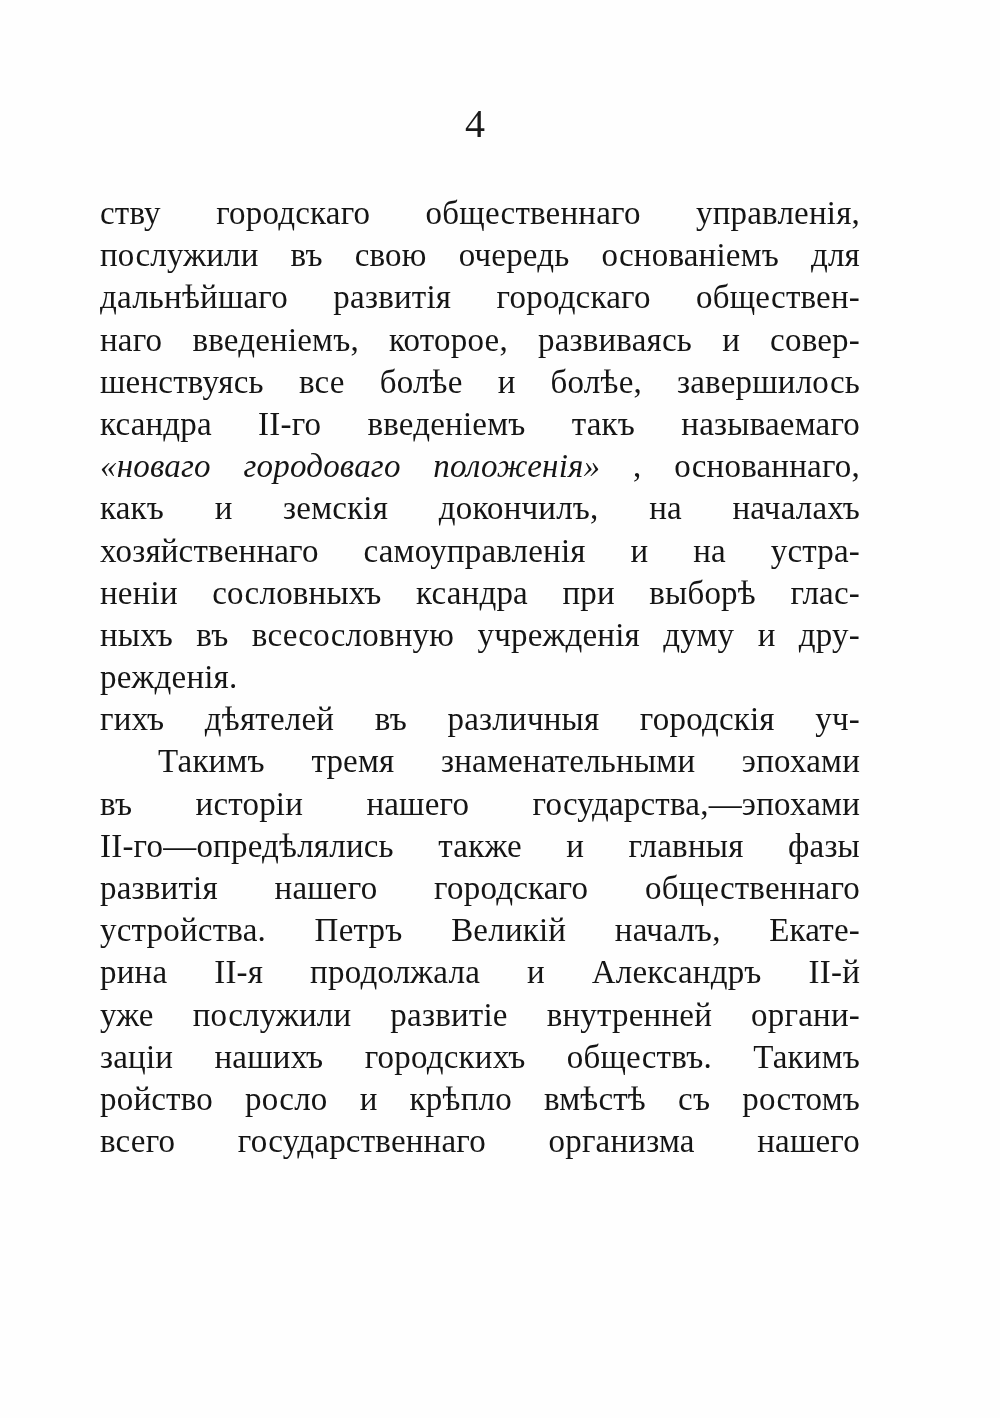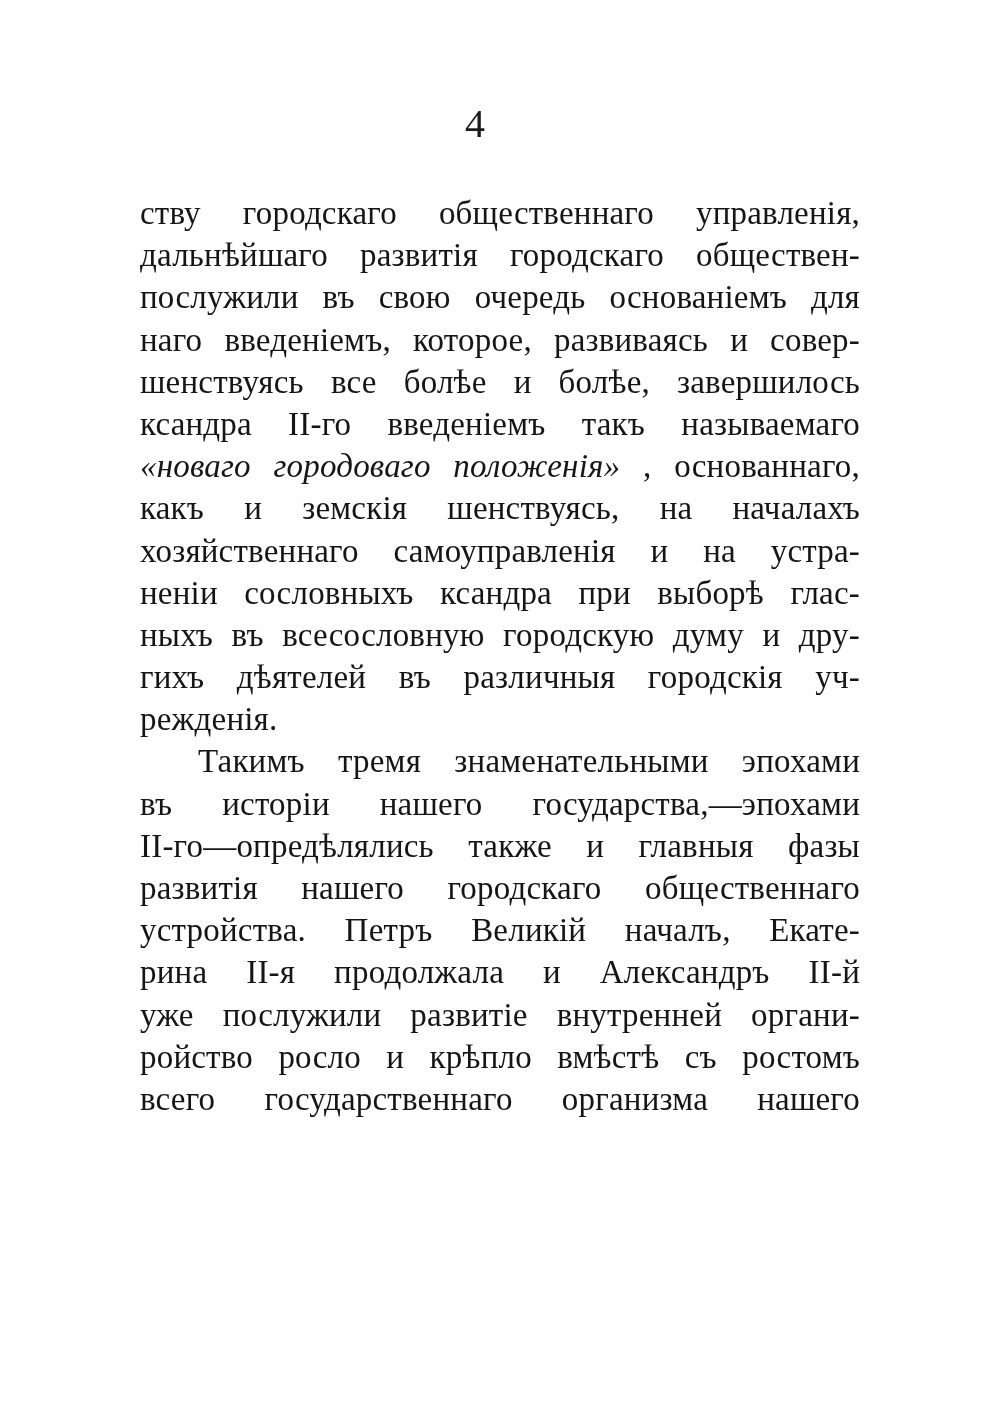--- a/index.html
+++ b/index.html
@@ -9,49 +9,50 @@
     position: absolute; left: 0; width: 950px; top: 100px; text-align: center;
     font-family: "Liberation Serif", serif; font-size: 40px; color: #1a1a1a;
   }
   .text-block {
     position: absolute; left: 100px; top: 192px; width: 760px;
     font-family: "Liberation Serif", serif; font-size: 33px; color: #151515;
   }
   .line {
     display: block; height: 42.2px; line-height: 42.2px;
     text-align: justify; text-align-last: justify; white-space: nowrap;
-    overflow: visible; letter-spacing: 0.2px; margin-left: 40px;
+    overflow: visible; letter-spacing: 0.2px;
   }
   .line.last { text-align-last: left; }
   .line.indent { padding-left: 58px; }
   .italic { font-style: italic; }
 </style>
 </head>
 <body>
 
 <div class="page">
   <div class="page-number">4</div>
 
   <div class="text-block">
     <span class="line">ству городскаго общественнаго управленія,</span>
+    <span class="line">послужили въ свою очередь основаніемъ для</span>
     <span class="line">дальнѣйшаго развитія городскаго обществен-</span>
-    <span class="line">послужили въ свою очередь основаніемъ для</span>
     <span class="line">наго введеніемъ, которое, развиваясь и совер-</span>
     <span class="line">шенствуясь все болѣе и болѣе, завершилось</span>
     <span class="line">ксандра II-го введеніемъ такъ называемаго</span>
     <span class="line"><span class="italic">«новаго городоваго положенія»</span><span> , основаннаго,</span></span>
-    <span class="line">какъ и земскія шенствуясь, на началахъ</span>
+    <span class="line">какъ и земскія докончилъ, на началахъ</span>
     <span class="line">хозяйственнаго самоуправленія и на устра-</span>
     <span class="line">неніи сословныхъ ксандра при выборѣ глас-</span>
-    <span class="line">ныхъ въ всесословную городскую думу и дру-</span>
+    <span class="line">ныхъ въ всесословную учрежденія думу и дру-</span>
+    <span class="line last">режденія.</span>
     <span class="line">гихъ дѣятелей въ различныя городскія уч-</span>
-    <span class="line last">режденія.</span>
     <span class="line indent">Такимъ тремя знаменательными эпохами</span>
     <span class="line">въ исторіи нашего государства,—эпохами</span>
     <span class="line">II-го—опредѣлялись также и главныя фазы</span>
     <span class="line">развитія нашего городскаго общественнаго</span>
     <span class="line">устройства. Петръ Великій началъ, Екате-</span>
     <span class="line">рина II-я продолжала и Александръ II-й</span>
     <span class="line">уже послужили развитіе внутренней органи-</span>
+    <span class="line">заціи нашихъ городскихъ обществъ. Такимъ</span>
     <span class="line">ройство росло и крѣпло вмѣстѣ съ ростомъ</span>
     <span class="line">всего государственнаго организма нашего</span>
   </div>
 </div>
 
 </body></html>

